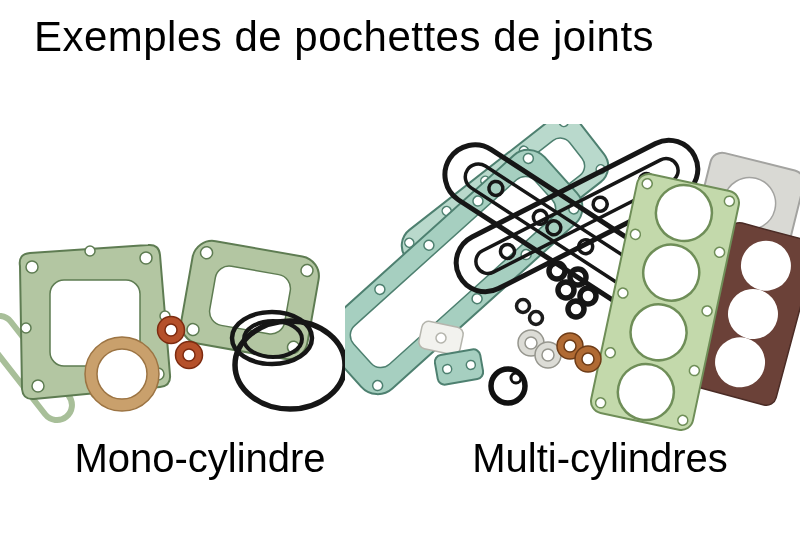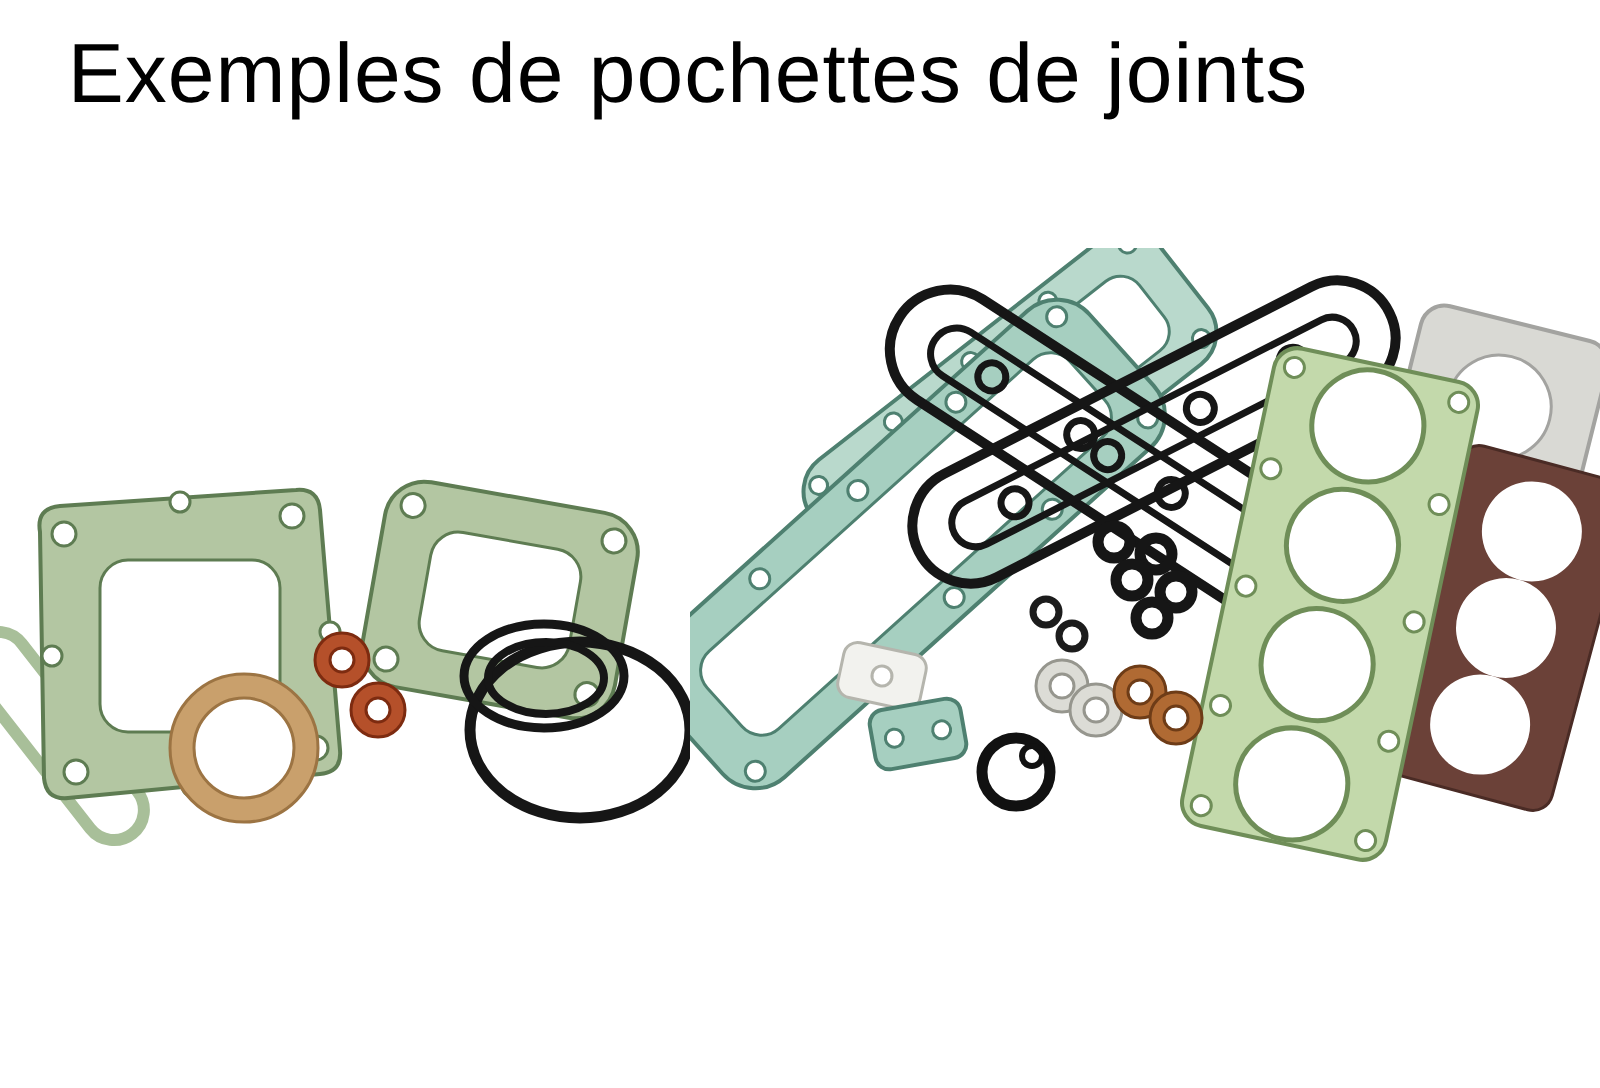--- a/index.html
+++ b/index.html
@@ -235,13 +235,15 @@
       <circle cx="0" cy="0" r="5" class="w-rect-hole"></circle>
     </g>
 
     <g transform="translate(114,243) rotate(-10)">
       <rect x="-23" y="-15" width="46" height="30" rx="7" class="t-fill"></rect>
       <circle cx="-12" cy="0" r="4.5" class="t-hole"></circle>
       <circle cx="12" cy="0" r="4.5" class="t-hole"></circle>
     </g>
   </svg>
 
+  <div class="caption mono">Mono-cylindre</div>
+  <div class="caption multi">Multi-cylindres</div>
 </div>
 
 </body></html>

